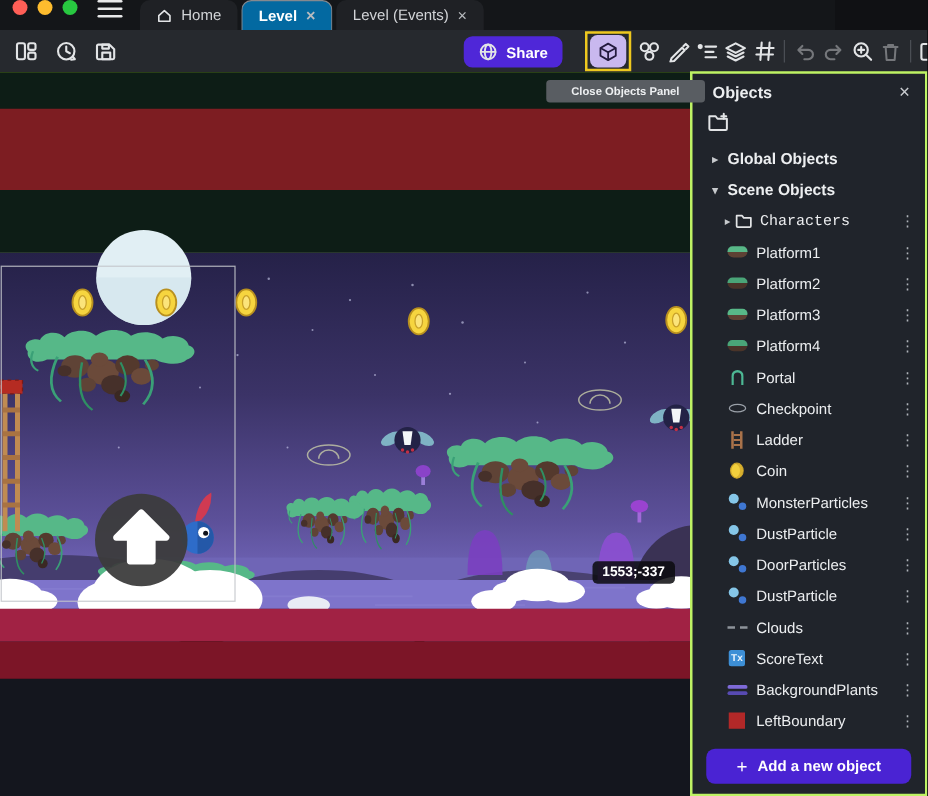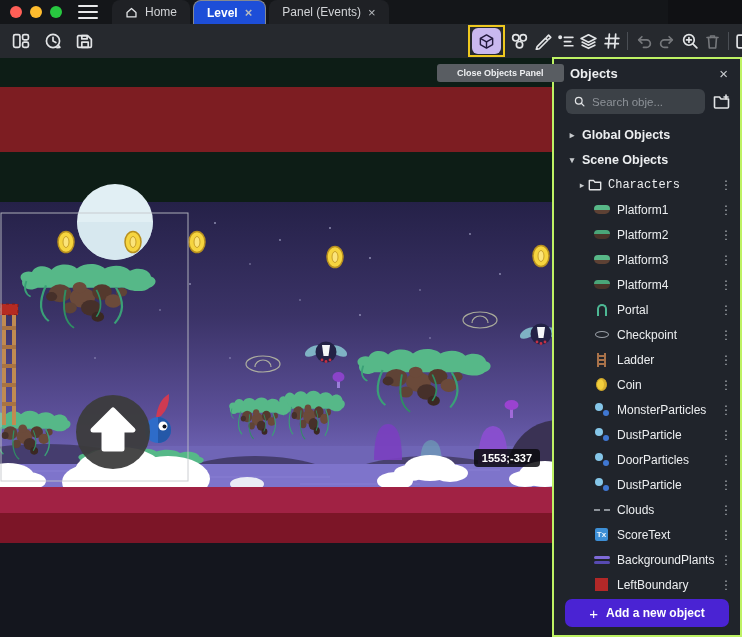--- a/index.html
+++ b/index.html
@@ -4,29 +4,29 @@
 <style>
   * { box-sizing: border-box; margin: 0; padding: 0; }
   html,body { background:#0e0f12; }
   .app {
     position: relative; width: 742px; height: 637px;
     background:#101114; overflow: hidden;
     font-family: "Liberation Sans", sans-serif;
     -webkit-font-smoothing: antialiased;
   }
   
-  .tabbar { position:absolute; left:0; top:0; width:668px; height:24px; background:#141619; display:flex; align-items:center; }
+  .tabbar { position:absolute; left:0; top:0; width:668px; height:24px; background:#141619; display:flex; align-items:flex-start; }
   .traffic { display:flex; gap:8px; margin-left:10px; }
   .dot { width:12px; height:12px; border-radius:50%; }
   .dot.red{background:#ff5f57;} .dot.yellow{background:#febc2e;} .dot.green{background:#28c840;}
   .hamburger { margin-left:16px; width:20px; height:14px; display:flex; flex-direction:column; justify-content:space-between; cursor:pointer; }
   .hamburger span { display:block; height:2.2px; background:#e8e9ea; border-radius:1px; }
   .tabs { display:flex; margin-left:14px; height:24px; align-items:flex-end; }
   .tab { height:24px; display:flex; align-items:center; gap:7px; padding:0 13px; color:#d2d4d7; font-size:12px; background:#1f2125; border-radius:8px 8px 0 0; margin-right:3px; }
-  .tab.active { background:#1d4ed8; border:1px solid #85898f; border-bottom:none; color:#fff; font-weight:bold; }
+  .tab.active { background:#0369a1; border:1px solid #85898f; border-bottom:none; color:#fff; font-weight:bold; }
   .tab .close { font-size:13px; color:#b8bbbf; line-height:1; }
   
   .toolbar { position:absolute; left:0; top:24px; width:742px; height:34px; background:#26292e; display:flex; align-items:center; }
   .tb-left { display:flex; gap:10px; margin-left:10px; }
   .tb-ic { width:22px; height:22px; display:flex; align-items:center; justify-content:center; cursor:pointer; }
   .preview-btn { position:absolute; left:277px; top:5px; height:25px; display:flex; align-items:center; border:1.5px solid #d8dadd; border-radius:6px; color:#fff; }
   .preview-main { display:flex; align-items:center; gap:6px; padding:0 10px; font-size:12px; font-weight:bold; cursor:pointer; }
   .preview-chevron { width:22px; height:100%; display:flex; align-items:center; justify-content:center; border-left:1.5px solid #d8dadd; cursor:pointer; }
   .share-btn { position:absolute; left:371px; top:5px; height:25px; padding:0 12px; background:#4f27d8; border-radius:7px; display:flex; align-items:center; gap:7px; color:#fff; font-size:12px; font-weight:bold; cursor:pointer; }
   .tb-icons { position:absolute; left:468px; top:0; height:34px; display:flex; align-items:center; }
@@ -50,21 +50,21 @@
   .search-box input { background:transparent; border:none; outline:none; color:#e8eaec; font-size:11.5px; width:100%; font-family:"Liberation Sans",sans-serif; }
   .search-box input::placeholder { color:#8d9298; }
   .tree { flex:1; overflow:hidden; padding-top:2px; }
   .row { height:25px; display:flex; align-items:center; position:relative; cursor:pointer; }
   .row .kebab { position:absolute; right:8px; color:#aeb3b9; font-size:12px; }
   .tri { width:12px; text-align:center; color:#c7cacd; font-size:9px; }
   .sect { padding-left:12px; font-weight:bold; font-size:12.5px; }
   .sect .label { margin-left:4px; }
   .folder-row { padding-left:22px; font-size:12px; }
   .folder-row .label { margin-left:6px;font-family:Liberation Mono, monospace; }
-  .item { padding-left:39px; font-size:12px;text-align:right; }
+  .item { padding-left:27px; font-size:12px;text-align:right; }
   .item .obj-ic { width:17px; display:flex; justify-content:center; margin-right:7px; }
   .add-btn { margin:6px 11px 8px 11px; height:28px; background:#4a23d3; border-radius:7px; display:flex; align-items:center; justify-content:center; gap:8px; color:#fff; font-size:12px; font-weight:bold; cursor:pointer; }
   .add-btn .plus { font-size:15px; font-weight:normal; }
   
   .ic-platform { width:16px; height:9px; border-radius:4px 4px 5px 5px; background:linear-gradient(#58b888 0 55%, #5d4134 55% 100%); }
   .ic-platform.v2 { background:linear-gradient(#4aa578 0 50%, #4a3429 50% 100%); }
   .ic-portal { width:10px; height:12px; border:2px solid #4db894; border-bottom:none; border-radius:8px 8px 0 0; }
   .ic-checkpoint { width:14px; height:7px; border:1.5px solid #9aa0a8; border-radius:50%; }
   .ic-ladder { width:9px; height:14px; border-left:2px solid #a9724a; border-right:2px solid #a9724a; background:repeating-linear-gradient(to bottom, transparent 0 2px, #a9724a 2px 4px); }
   .ic-coin { width:11px; height:13px; background:#f2cf3d; border:1px solid #c9a22a; border-radius:50%; box-shadow:inset -2px 0 0 #d8b02e; }
@@ -101,21 +101,21 @@
         <svg class="lin" width="13" height="13" viewBox="0 0 16 16">
             <path d="M2.5,8 L8,3 L13.5,8 V13.5 H2.5 Z"></path>
           </svg>
         <span>Home</span>
       </div>
       <div class="tab active">
         <span>Level</span>
         <span class="close">×</span>
       </div>
       <div class="tab">
-        <span>Panel (Events)</span>
+        <span>Level (Events)</span>
         <span class="close">×</span>
       </div>
     </div>
   </div>
 
   <div class="toolbar">
     <div class="tb-left">
       <div class="tb-ic">
         <svg class="lin" width="18" height="18" viewBox="0 0 17 17">
             <rect x="1.5" y="2.5" width="6" height="12" rx="1.5"></rect>
@@ -133,20 +133,28 @@
       <div class="tb-ic">
         <svg class="lin" width="18" height="18" viewBox="0 0 17 17">
             <path d="M2.5,3.5 h8.5 l3.5,3.5 v6.5 a1,1 0 0 1 -1,1 h-11 a1,1 0 0 1 -1,-1 v-9 a1,1 0 0 1 1,-1 z"></path>
             <rect x="5.5" y="9.5" width="6" height="5"></rect>
             <rect x="5.5" y="3.5" width="5" height="3"></rect>
           </svg>
       </div>
     </div>
 
 
+    <div class="share-btn">
+      <svg class="lin" width="15" height="15" viewBox="0 0 16 16">
+          <circle cx="8" cy="8" r="6.3"></circle>
+          <ellipse cx="8" cy="8" rx="2.8" ry="6.3"></ellipse>
+          <path d="M1.7,8 H14.3"></path>
+        </svg>
+      <span>Share</span>
+    </div>
 
     <div class="tb-icons">
       <div class="cube-wrap">
         <div class="cube-btn">
           <svg width="17" height="17" viewBox="0 0 18 18" fill="none" stroke="#241a3e" stroke-width="1.5" stroke-linejoin="round">
               <path d="M9,2 L15.5,5.7 V12.3 L9,16 L2.5,12.3 V5.7 Z"></path>
               <path d="M2.5,5.7 L9,9.4 L15.5,5.7"></path>
               <path d="M9,9.4 V16"></path>
             </svg>
         </div>
@@ -421,27 +429,20 @@
       <span>1553;-337</span>
     </div>
   </div>
 
   <div class="panel">
     <div class="panel-header">
       <span class="panel-title">Objects</span>
       <span class="panel-close">×</span>
     </div>
     <div class="search-row">
-      <div class="search-box">
-        <svg class="lin" width="13" height="13" viewBox="0 0 14 14">
-            <circle cx="6" cy="6" r="4.2"></circle>
-            <path d="M9.2,9.2 L12.5,12.5"></path>
-          </svg>
-        <input type="text" placeholder="Search obje..." style="">
-      </div>
       <svg class="lin" width="17" height="17" viewBox="0 0 17 17">
           <path d="M1.5,4 h5 l1.5,2 h7.5 v8 a1,1 0 0 1 -1,1 h-12 a1,1 0 0 1 -1,-1 z"></path>
           <path d="M13,2 v4 M11,4 h4"></path>
         </svg>
     </div>
 
     <div class="tree">
       <div class="row sect">
         <span class="tri">▸</span>
         <span class="label">Global Objects</span>

